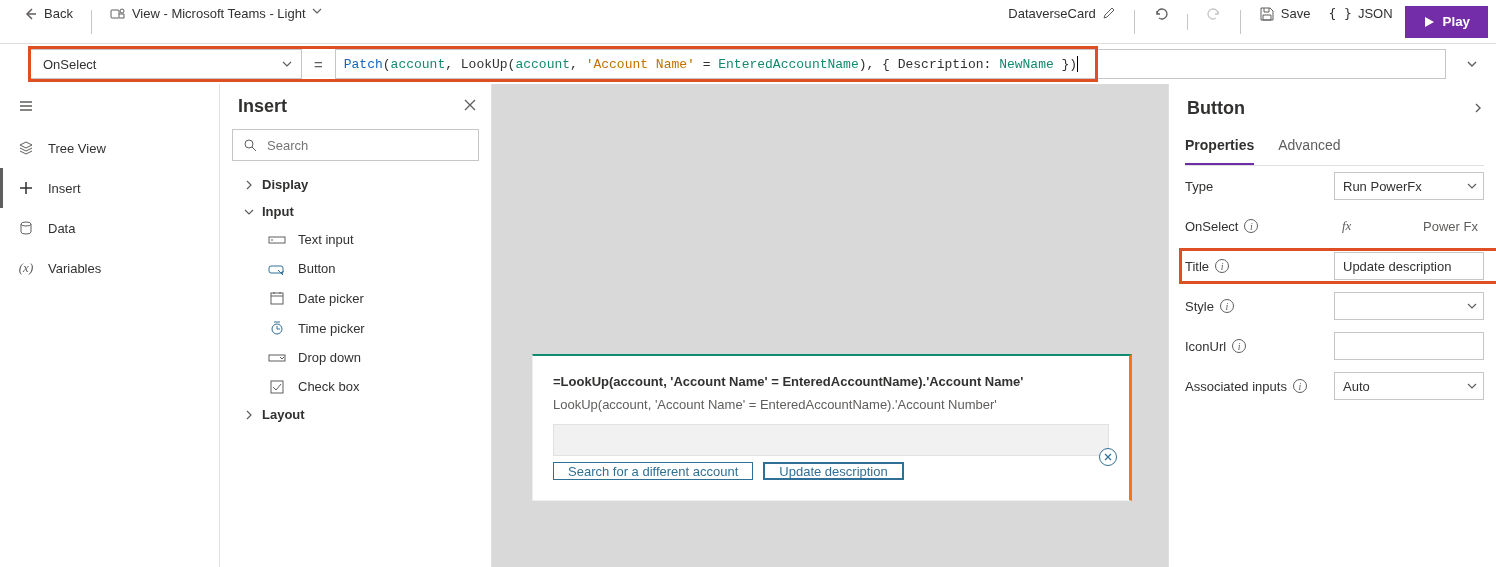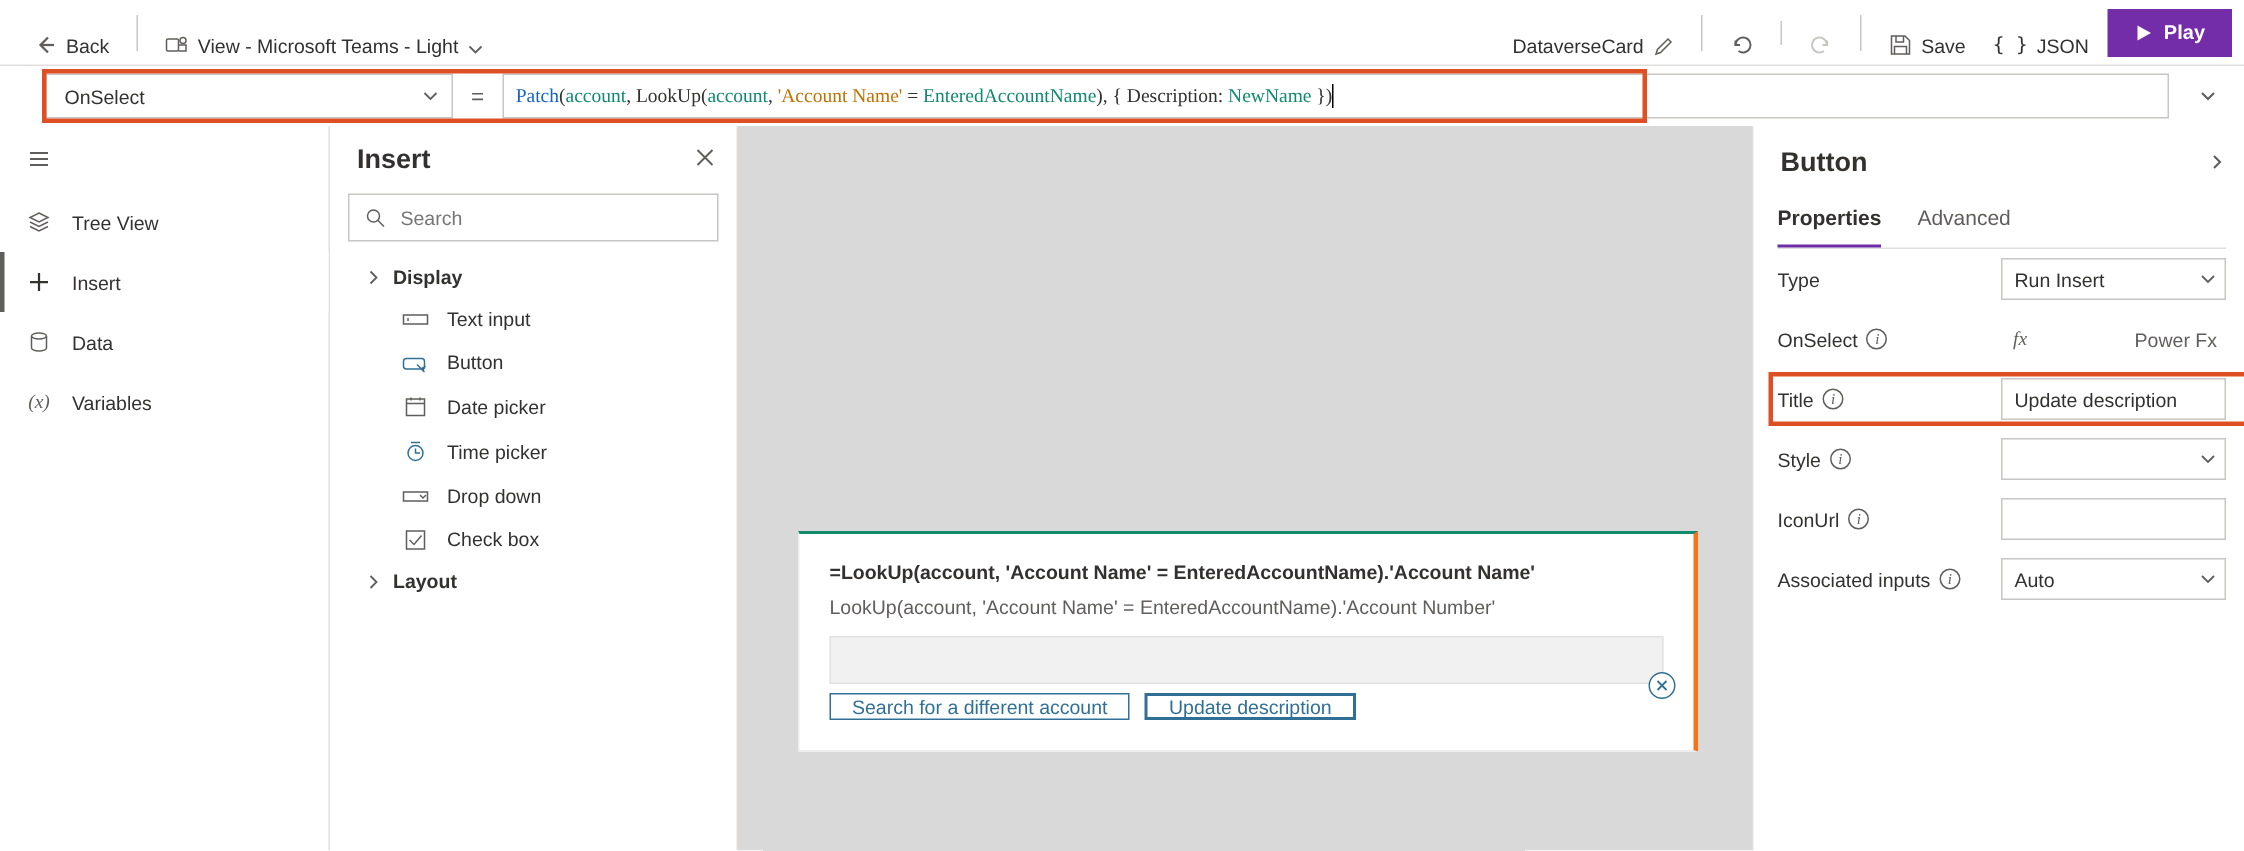--- a/index.html
+++ b/index.html
@@ -36,21 +36,21 @@
   .topbar {
     height: 44px;
     display: flex;
     align-items: center;
     padding: 0 8px 0 16px;
     border-bottom: 1px solid var(--border);
     gap: 6px;
   }
   .tb-sep { width:1px; height:24px; background: var(--border-dark); margin: 0 6px; }
   .tb-btn {
-    display: inline-flex; align-items: flex-end; gap:6px;
+    display: inline-flex; align-items: flex-start; gap:6px;
     height: 32px; padding: 0 6px;
     color: var(--fg); background: none; border: none;
     cursor: pointer;
   }
   .tb-btn.icon-only { padding: 0 6px; }
   .play-btn {
     height: 32px; padding: 0 18px;
     background: var(--purple-dark); color:#fff;
     display:inline-flex; align-items:center; gap:8px;
     border:none; cursor:pointer; font-weight: 600;
@@ -73,21 +73,21 @@
     background:#fff;
     display:flex; align-items:center; justify-content:space-between;
     padding: 0 8px 0 12px;
     font-size: 13px;
     position: relative;
   }
   .fx-eq { color: var(--fg-soft); font-size:15px; padding:0 2px; }
   .fx-input {
     flex:1; height:30px;
     border:1px solid var(--border-dark); background:#fff;
-    font-family: Liberation Serif, serif;
+    font-family: Liberation Mono, monospace;
     font-size: 13px;
     padding: 0 8px;
     display:flex; align-items:center;
     white-space: pre;
     overflow:hidden;
     position:relative;
   }
   .fx-input .caret {
     display:inline-block; width:1px; height:16px; background:#000;
     vertical-align: middle;
@@ -396,20 +396,26 @@
       <input placeholder="Search" style="">
     </div>
 
     <div class="cat-row">
       <svg class="chev" viewBox="0 0 10 10">
           <path d="M3 1 L7 5 L3 9" fill="none" stroke="#605e5c" stroke-width="1.2"></path>
         </svg>
       <span>Display</span>
     </div>
 
+    <div class="cat-row">
+      <svg class="chev" viewBox="0 0 10 10">
+          <path d="M1 3 L5 7 L9 3" fill="none" stroke="#605e5c" stroke-width="1.2"></path>
+        </svg>
+      <span>Input</span>
+    </div>
 
     <div class="item-row">
       <span class="ico">
           <svg width="18" height="14" viewBox="0 0 18 14">
             <rect x="1" y="4" width="16" height="6" fill="none" stroke="#605e5c"></rect>
             <path d="M4 6 V8" stroke="#605e5c"></path>
           </svg>
         </span>
       <span>Text input</span>
     </div>
@@ -500,21 +506,21 @@
     <div class="tabs">
       <div class="tab active"><span>Properties</span></div>
       <div class="tab"><span>Advanced</span></div>
     </div>
 
     <div class="prop-row">
       <div class="prop-label">
           <span>Type</span>
         </div>
       <div class="prop-field">
-        <span>Run Insert</span>
+        <span>Run PowerFx</span>
         <svg width="10" height="10" viewBox="0 0 10 10" class="chev-svg">
             <path d="M1 3 L5 7 L9 3" stroke-width="1.2"></path>
           </svg>
       </div>
     </div>
 
     <div class="prop-row">
       <div class="prop-label">
         <span>OnSelect</span>
         <span class="info-i">i</span>

